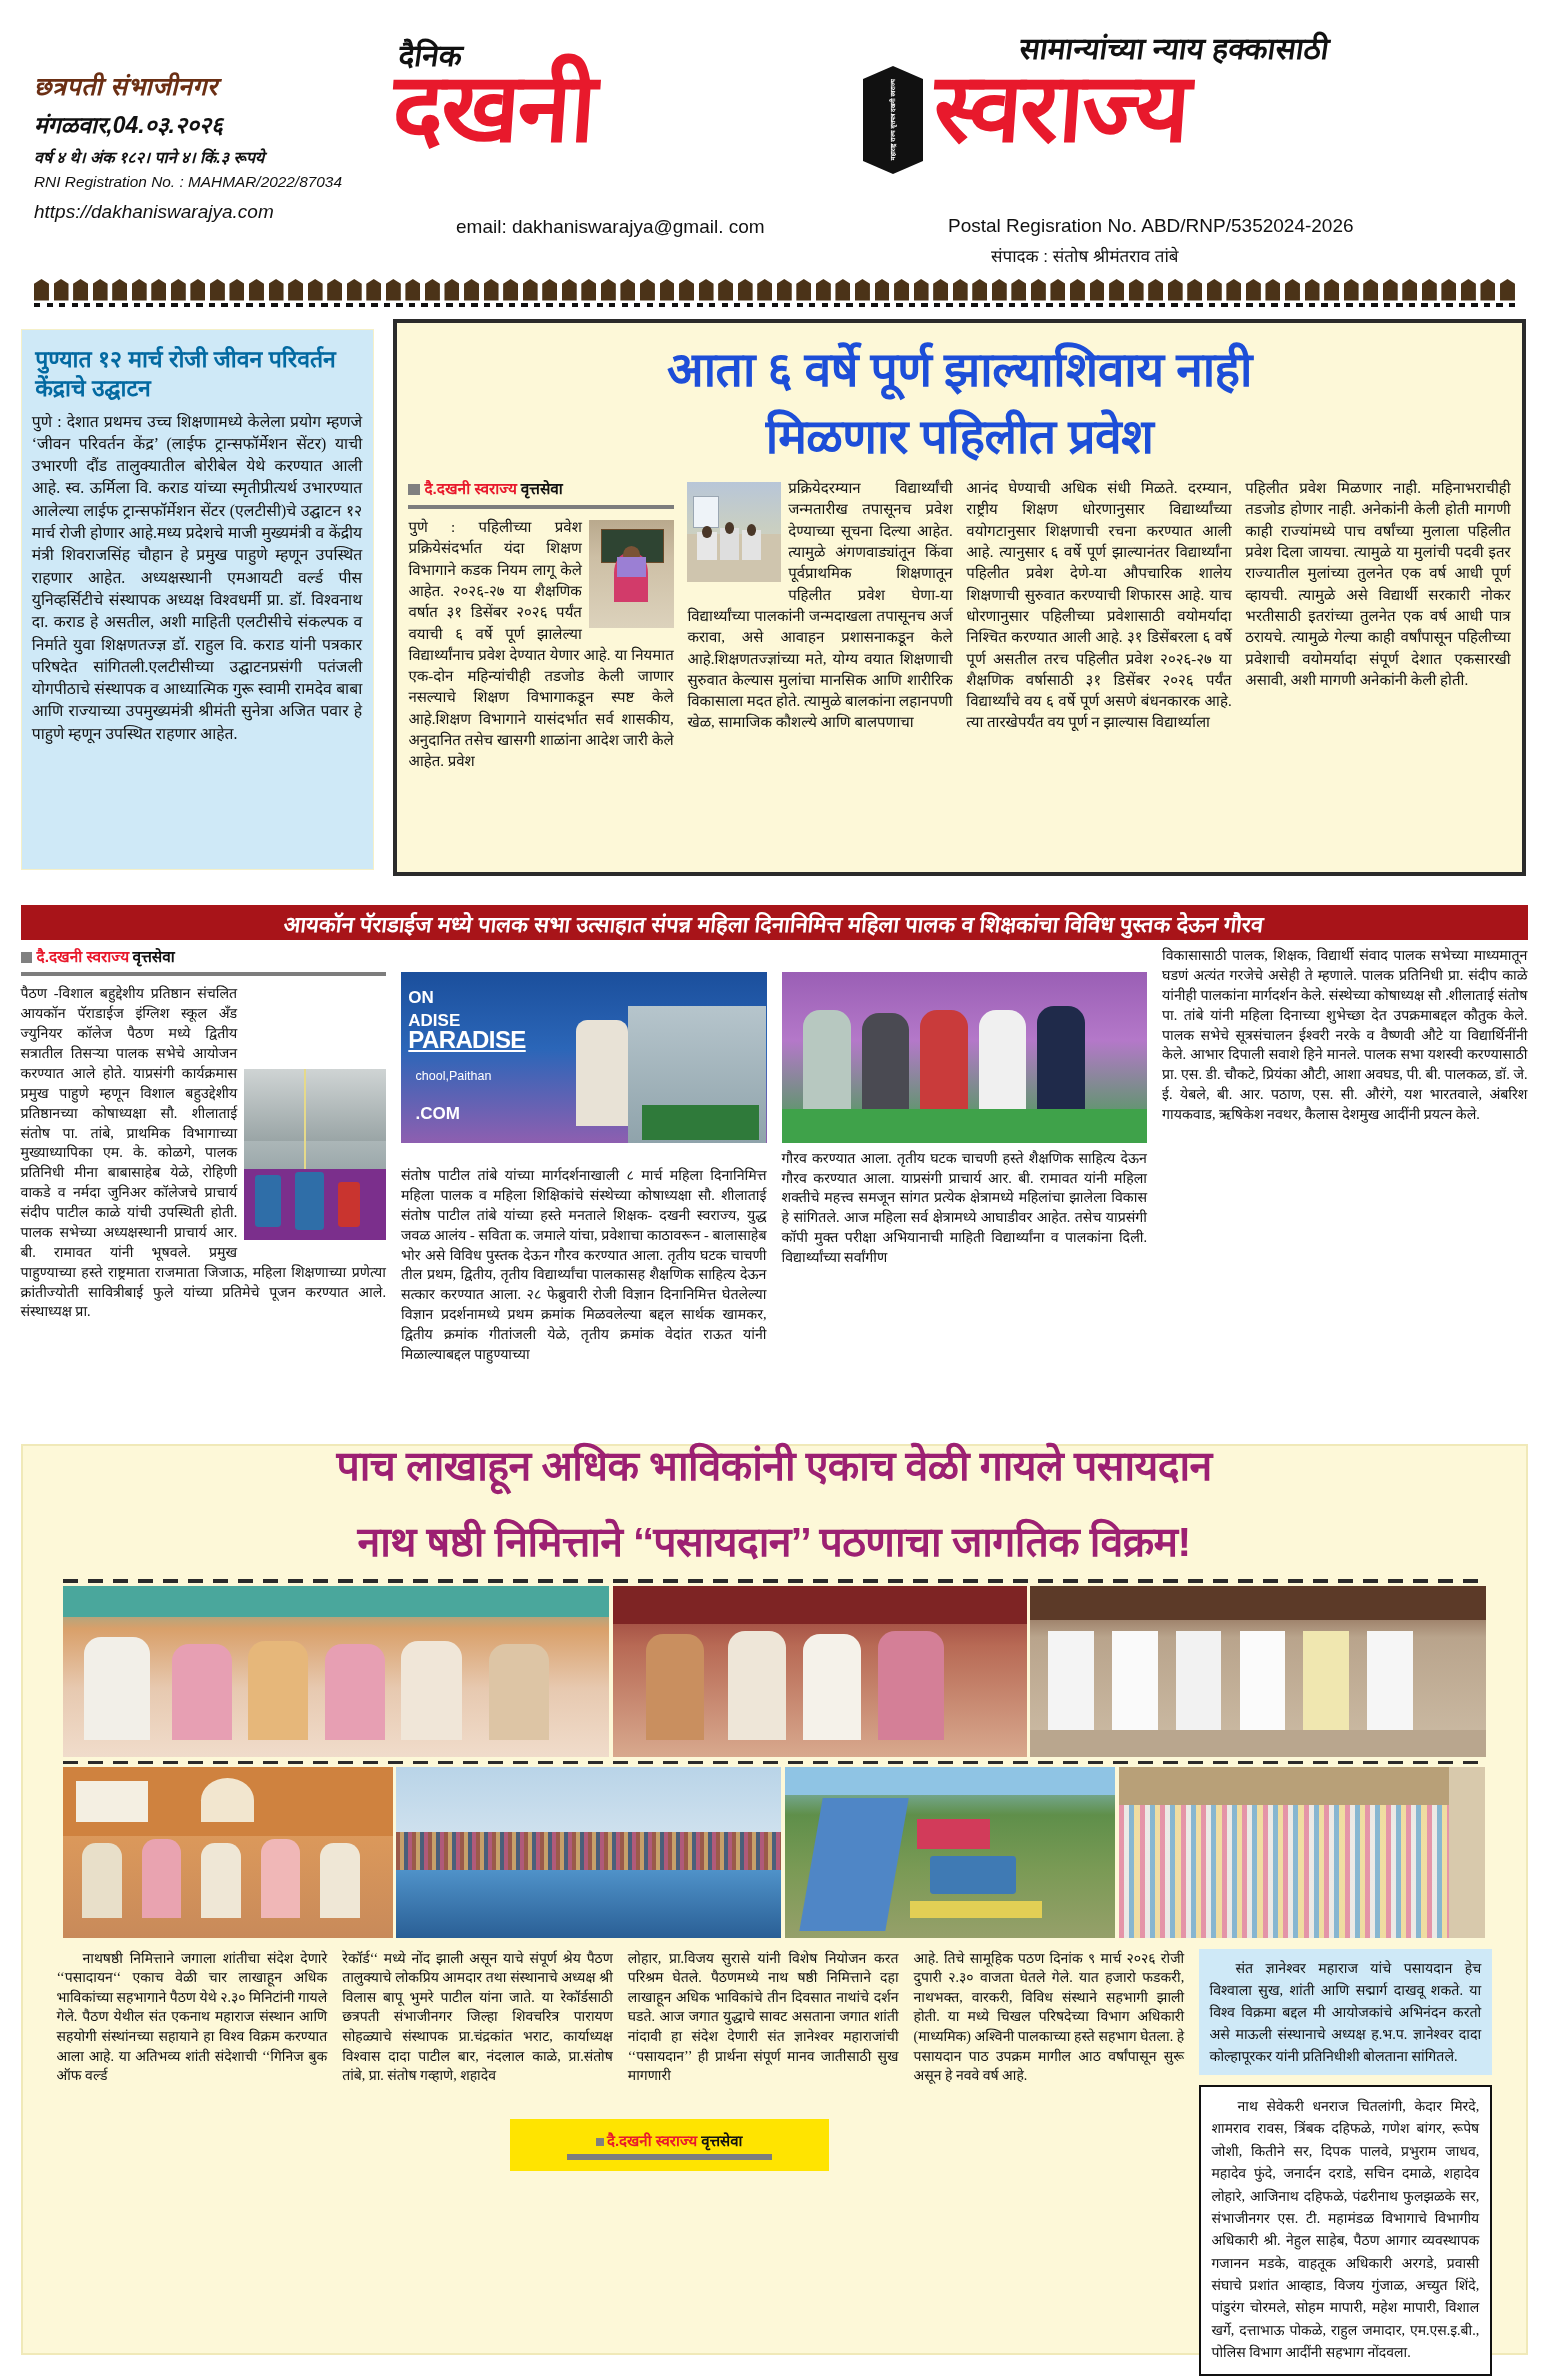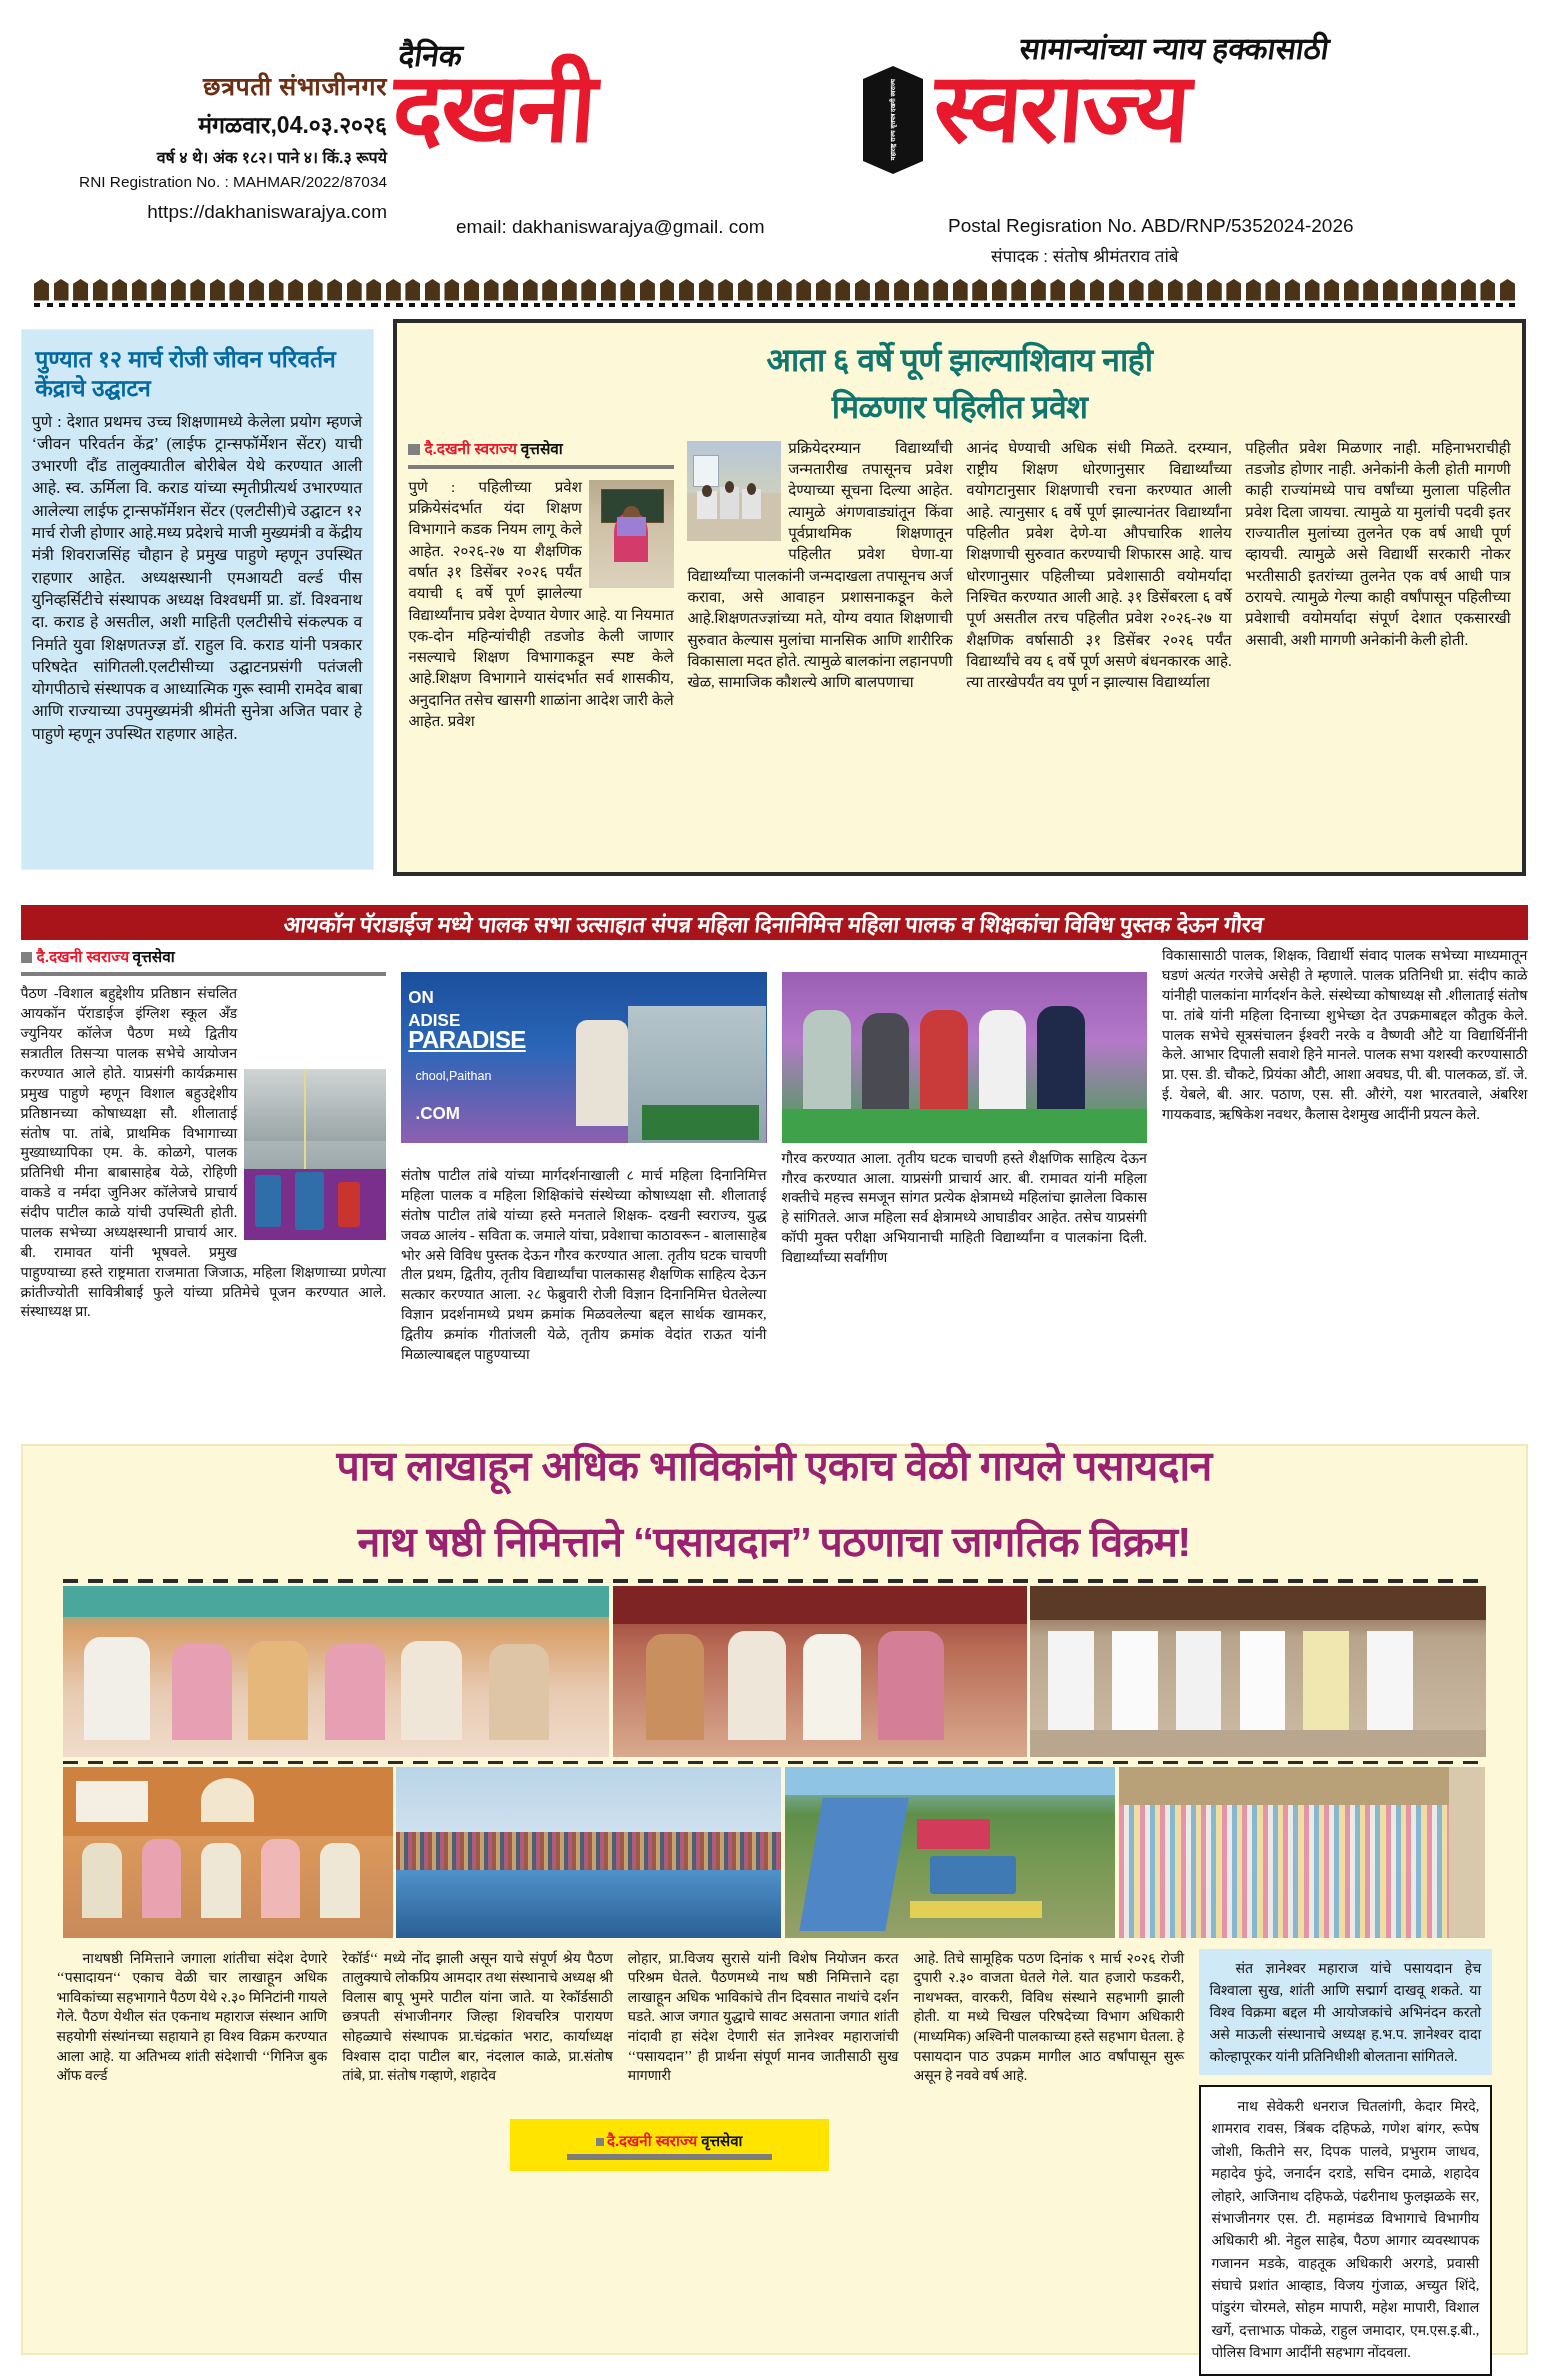--- a/index.html
+++ b/index.html
@@ -1,21 +1,21 @@
 <!DOCTYPE html>
 <html style="font-size:9px"><head>
 <meta charset="utf-8">
 <style>
   html,body{margin:0;padding:0;background:#fff;}
   body{width:1548px;height:2377px;font-family:"Liberation Serif",serif;color:#111;}
   .page{position:relative;width:1548px;height:2377px;background:#ffffff;overflow:hidden;}
 
   
   .masthead{position:relative;height:268px;width:1548px;}
-  .mh-left{position:absolute;left:34px;top:68px;width:353px;text-align:right;}
+  .mh-left{position:absolute;left:34px;top:68px;width:353px;text-align:left;font-style:italic;}
   .mh-city{font-family:"Liberation Sans",sans-serif;font-weight:bold;font-size:25px;color:#6b2f14;letter-spacing:0.6px;}
   .mh-date{font-family:"Liberation Sans",sans-serif;font-weight:bold;font-size:23px;color:#111;margin-top:5.7px;}
   .mh-issue{font-family:"Liberation Sans",sans-serif;font-weight:bold;font-size:16px;color:#111;margin-top:6.8px;}
   .mh-rni{font-family:"Liberation Sans",sans-serif;font-size:15.4px;color:#111;margin-top:4.6px;}
   .mh-web{font-family:"Liberation Sans",sans-serif;font-size:19px;color:#111;margin-top:10.3px;}
 
   .mh-dainik{position:absolute;left:399px;top:34px;font-family:"Liberation Sans",sans-serif;
              font-weight:bold;font-size:30px;color:#111;transform:skewX(-8deg);}
   .mh-title{position:absolute;left:393px;top:60px;font-family:"Liberation Sans",sans-serif;
             font-weight:bold;font-size:96px;color:#e8192c;letter-spacing:-2.3px;line-height:1;transform:skewX(-4deg);}
@@ -46,21 +46,21 @@
   .sec1{position:absolute;left:0;top:319px;width:1548px;height:564px;}
   .box-left{position:absolute;left:20.5px;top:10.3px;width:353px;height:541px;
       background:#cfe9f7;border:1.1px solid #f5f0c8;padding:8px 10.3px;box-sizing:border-box;}
   .bl-head{text-align:left;font-family:"Liberation Sans",sans-serif;font-weight:bold;
       font-size:23px;line-height:1.25;color:#0369a1;margin:6.8px 3.4px 8px 3.4px;}
   .bl-body{font-size:15.7px;line-height:1.42;text-align:justify;color:#111;}
 
   .box-main{position:absolute;left:393px;top:0px;width:1133px;height:557px;
       background:#fdf8d8;border:4px solid #2b2b2b;box-sizing:border-box;padding:9px 11.4px;}
   .bm-head{text-align:center;font-family:"Liberation Sans",sans-serif;font-weight:bold;
-      color:#0f766e;font-size:32px;line-height:1.26;margin:8px 0 10.3px 0;letter-spacing:-0.6px;}
+      color:#1d4ed8;font-size:48px;line-height:1.26;margin:8px 0 10.3px 0;letter-spacing:-0.6px;}
   .bm-cols{display:flex;gap:13.7px;}
   .bm-col{flex:1;font-size:15px;line-height:1.42;text-align:justify;}
   .byline{margin-bottom:4.6px;}
   .byline .sq{display:inline-block;width:11.4px;height:11.4px;background:#808080;margin-right:4.6px;vertical-align:-1.1px;}
   .byline .red{color:#e8192c;font-weight:bold;font-family:"Liberation Sans",sans-serif;font-size:15.4px;}
   .byline .blk{color:#111;font-weight:bold;font-family:"Liberation Sans",sans-serif;font-size:15.4px;}
   .byline-rule{height:4px;background:#7d7d7d;margin:3.4px 0 8px 0;}
 
   
   .ph{position:relative;overflow:hidden;background:#ccc;}

